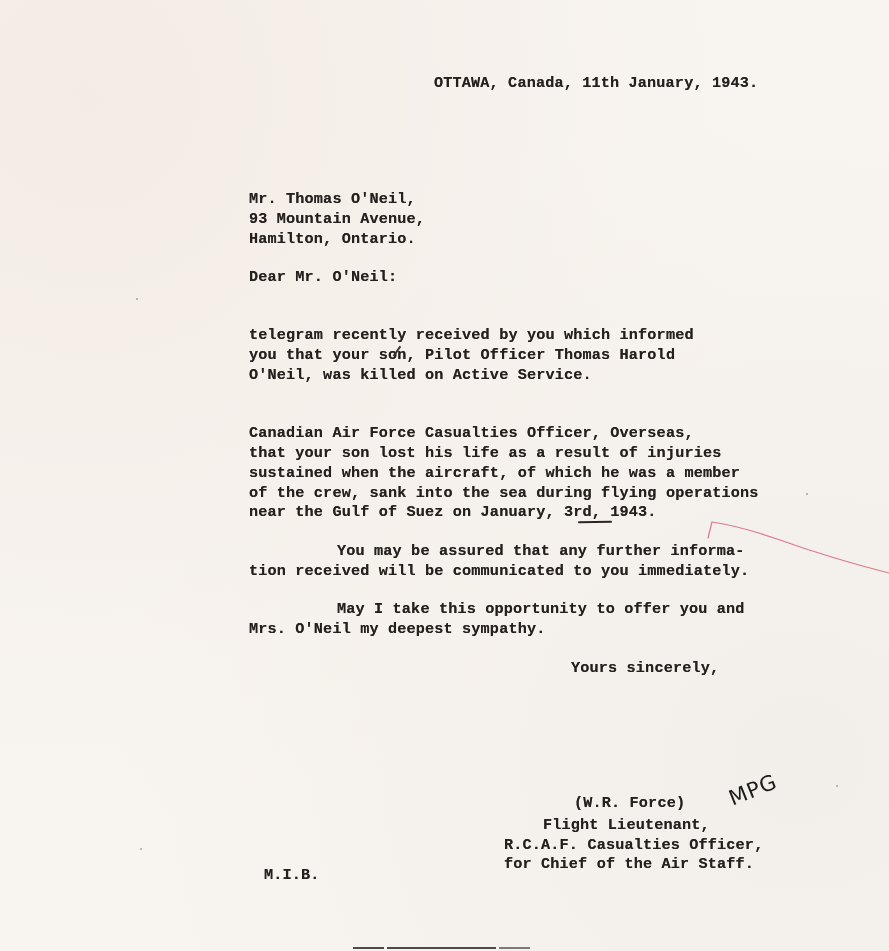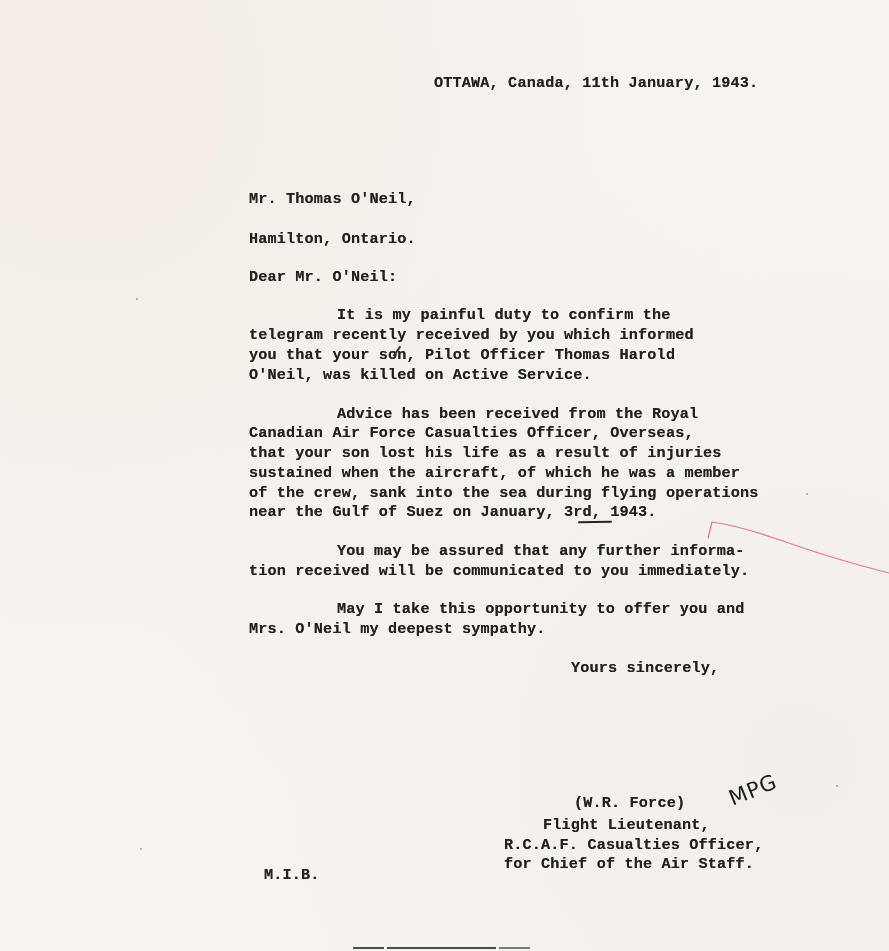--- a/index.html
+++ b/index.html
@@ -113,31 +113,30 @@
     }
   </style>
 </head>
 <body>
 
 <div class="paper">
 
   <div class="line dateline">OTTAWA, Canada, 11th January, 1943.</div>
 
   <div class="line addr1">Mr. Thomas O'Neil,</div>
+  <div class="line addr2">93 Mountain Avenue,</div>
   <div class="line addr3">Hamilton, Ontario.</div>
 
   <div class="line salutation">Dear Mr. O'Neil:</div>
 
-  <div class="line p1l1">It is my painful duty to confirm the</div>
   <div class="line p1l2">telegram recently received by you which informed</div>
   <div class="line p1l3">you that your son, Pilot Officer Thomas Harold</div>
   <div class="line p1l4">O'Neil, was killed on Active Service.</div>
   <div class="tick-mark"></div>
 
-  <div class="line p2l1">Advice has been received from the Royal</div>
   <div class="line p2l2">Canadian Air Force Casualties Officer, Overseas,</div>
   <div class="line p2l4">sustained when the aircraft, of which he was a member</div>
   <div class="line p2l3">that your son lost his life as a result of injuries</div>
   <div class="line p2l5">of the crew, sank into the sea during flying operations</div>
   <div class="line p2l6">near the Gulf of Suez on January, 3rd, 1943.</div>
   <div class="underline-mark"></div>
 
   <svg class="red-line" viewBox="0 0 189 70">
     <path d="M8 20 L12 4 Q40 8 80 22 Q130 40 189 55" fill="none" stroke="#e0788a" stroke-width="1.2" stroke-linecap="round"></path>
   </svg>

